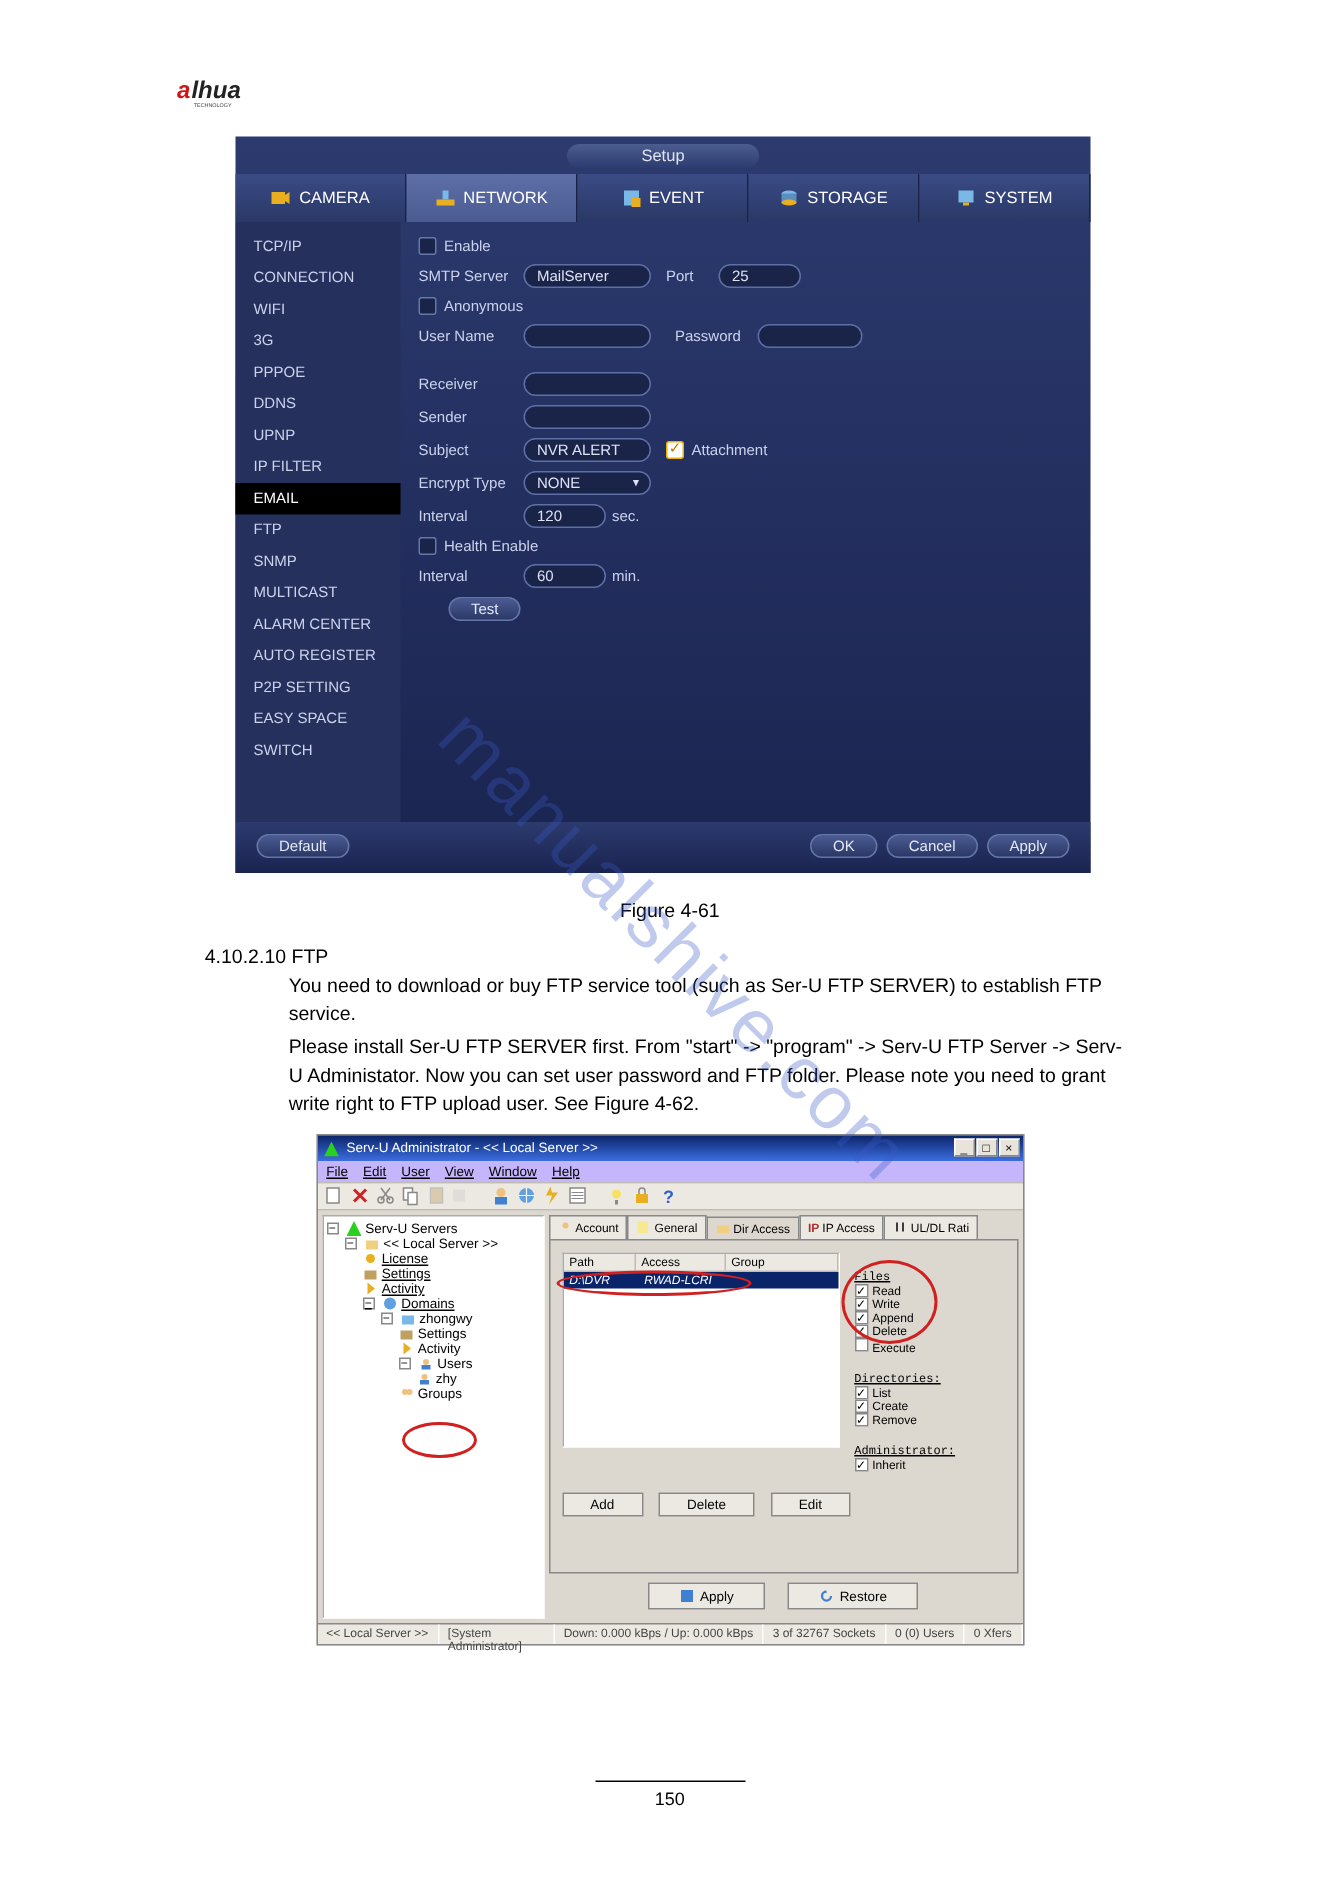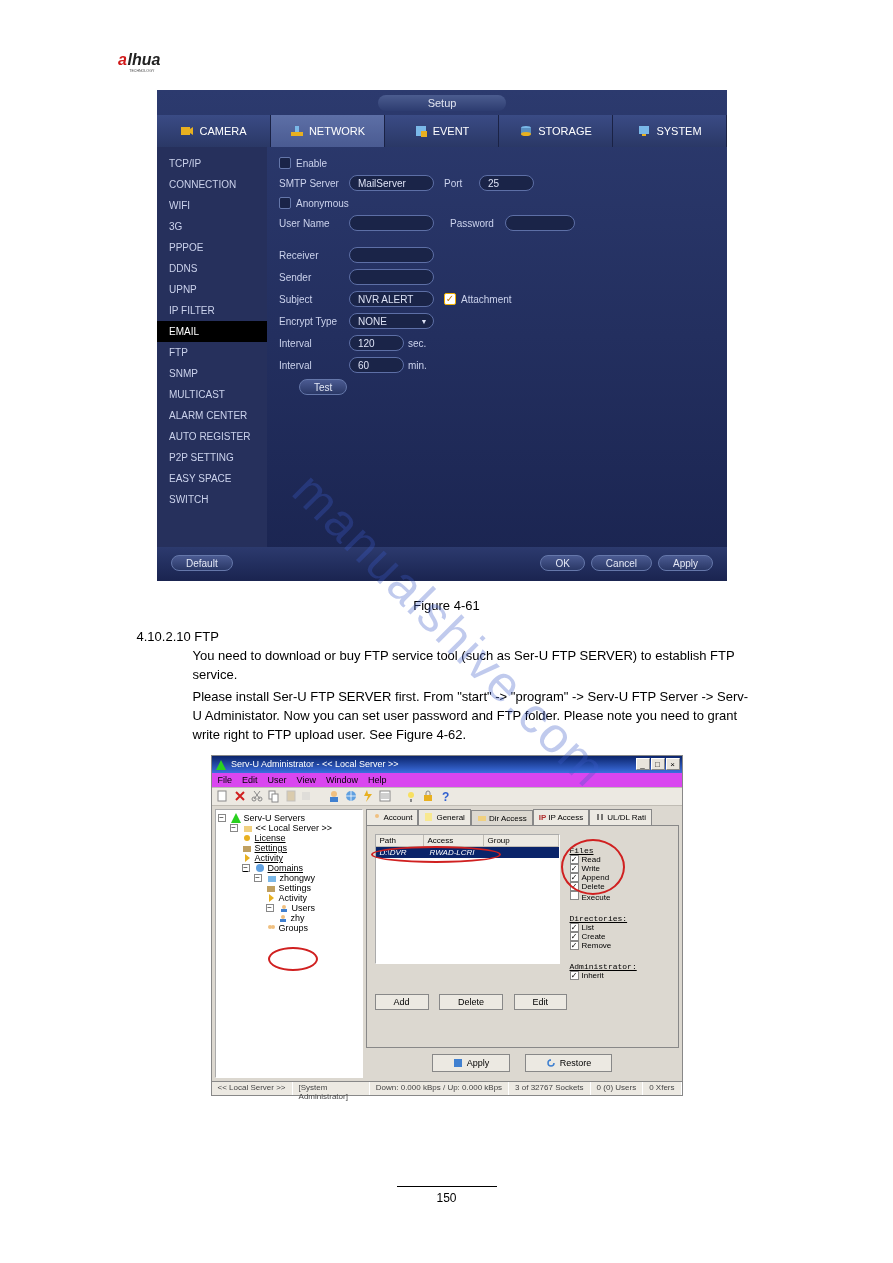--- a/index.html
+++ b/index.html
@@ -164,22 +164,23 @@
     padding: 0 2px 0 4px;
   }
   .su-titlebar .winbtns { display: flex; gap: 1px; }
   .su-titlebar .winbtns span {
     width: 14px; height: 12px; background: #e8e4dc;
     border: 1px solid #fff; border-right-color: #888; border-bottom-color: #888;
     display: inline-flex; align-items: center; justify-content: center;
     color: #000; font-size: 8px; font-family: sans-serif;
   }
   .su-menubar {
-    height: 15px; background: #d946ef; display: flex; align-items: center; gap: 10px; padding: 0 6px;
+    height: 15px; background: #c4b5fd; display: flex; align-items: center; gap: 10px; padding: 0 6px;
     border-bottom: 1px solid #c0bcb4;
+    text-decoration: underline;
   }
   .su-toolbar {
     height: 18px; background: #ece9e2; display: flex; align-items: center; gap: 3px;
     padding: 0 4px; border-bottom: 1px solid #c0bcb4;
   }
   .su-toolbar .tb { width: 14px; height: 14px; display: inline-block; }
   .su-body { display: flex; height: 275px; }
   .su-tree {
     width: 148px; border: 1px inset #fff; margin: 3px; background: #fff; overflow: hidden;
     padding: 3px 2px; font-size: 9px; color: #000;
@@ -359,20 +360,24 @@
               <span>NONE</span>
               <span class="arrow">▼</span>
             </span>
         </div>
         <div class="form-row">
           <label>Interval</label>
           <span class="tin sml">120</span>
           <span style="margin-left:4px;">sec.</span>
         </div>
         <div class="form-row">
+          <span class="chk"></span>
+          <span>Health Enable</span>
+        </div>
+        <div class="form-row">
           <label>Interval</label>
           <span class="tin sml">60</span>
           <span style="margin-left:4px;">min.</span>
         </div>
         <div class="form-row">
           <label></label>
           <span class="pbtn" style="margin-left:-50px;">Test</span>
         </div>
       </div>
     </div>

